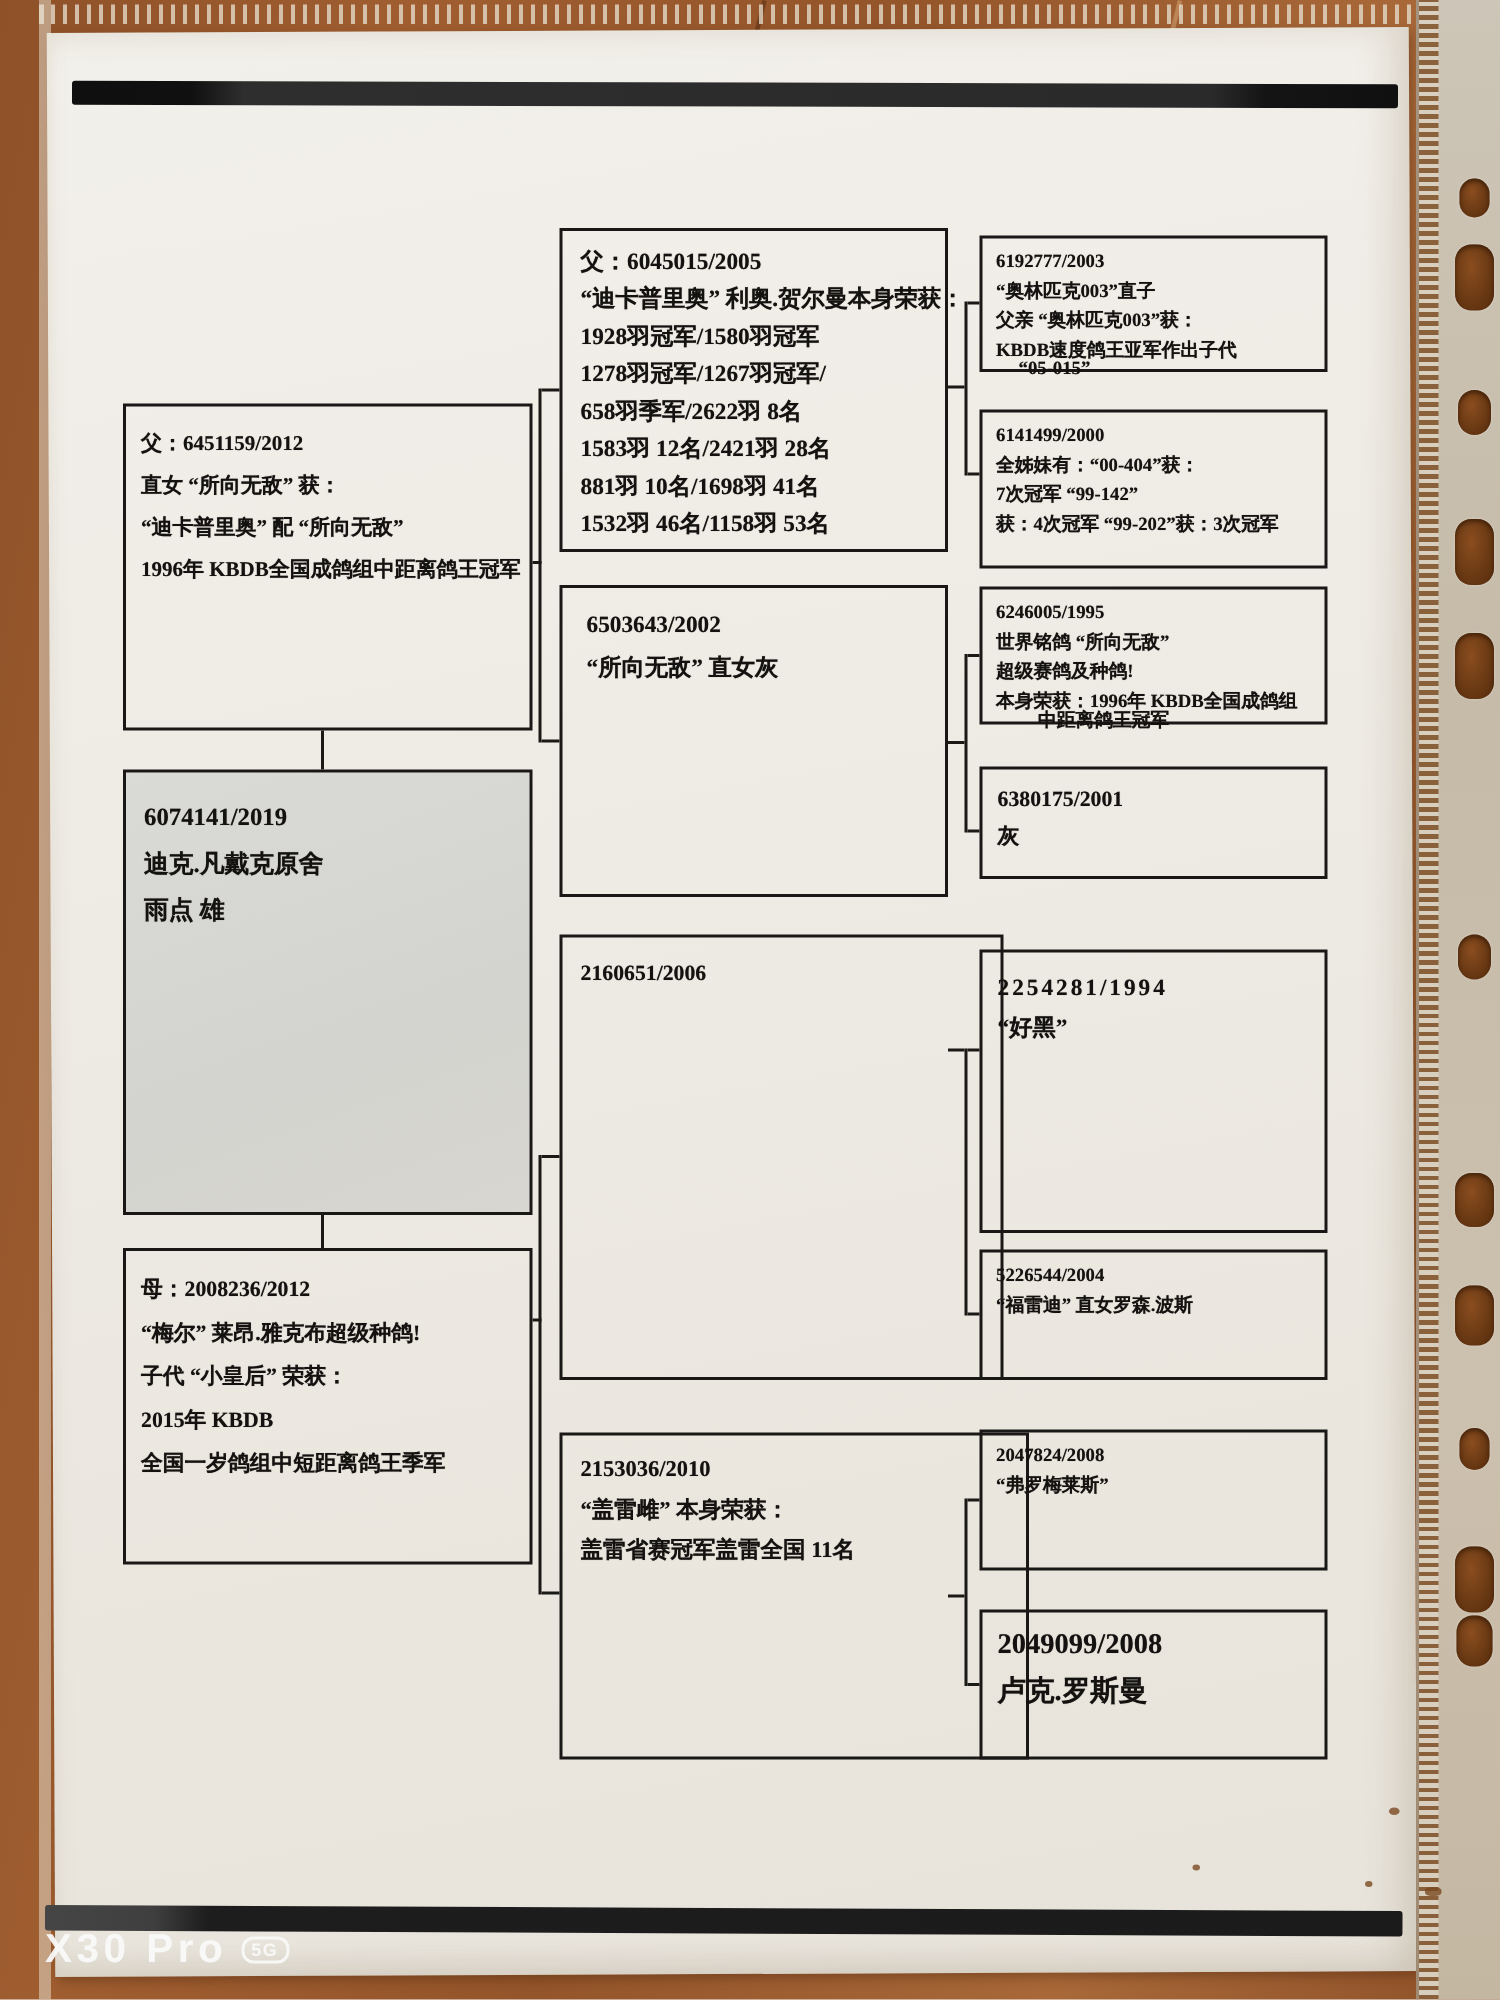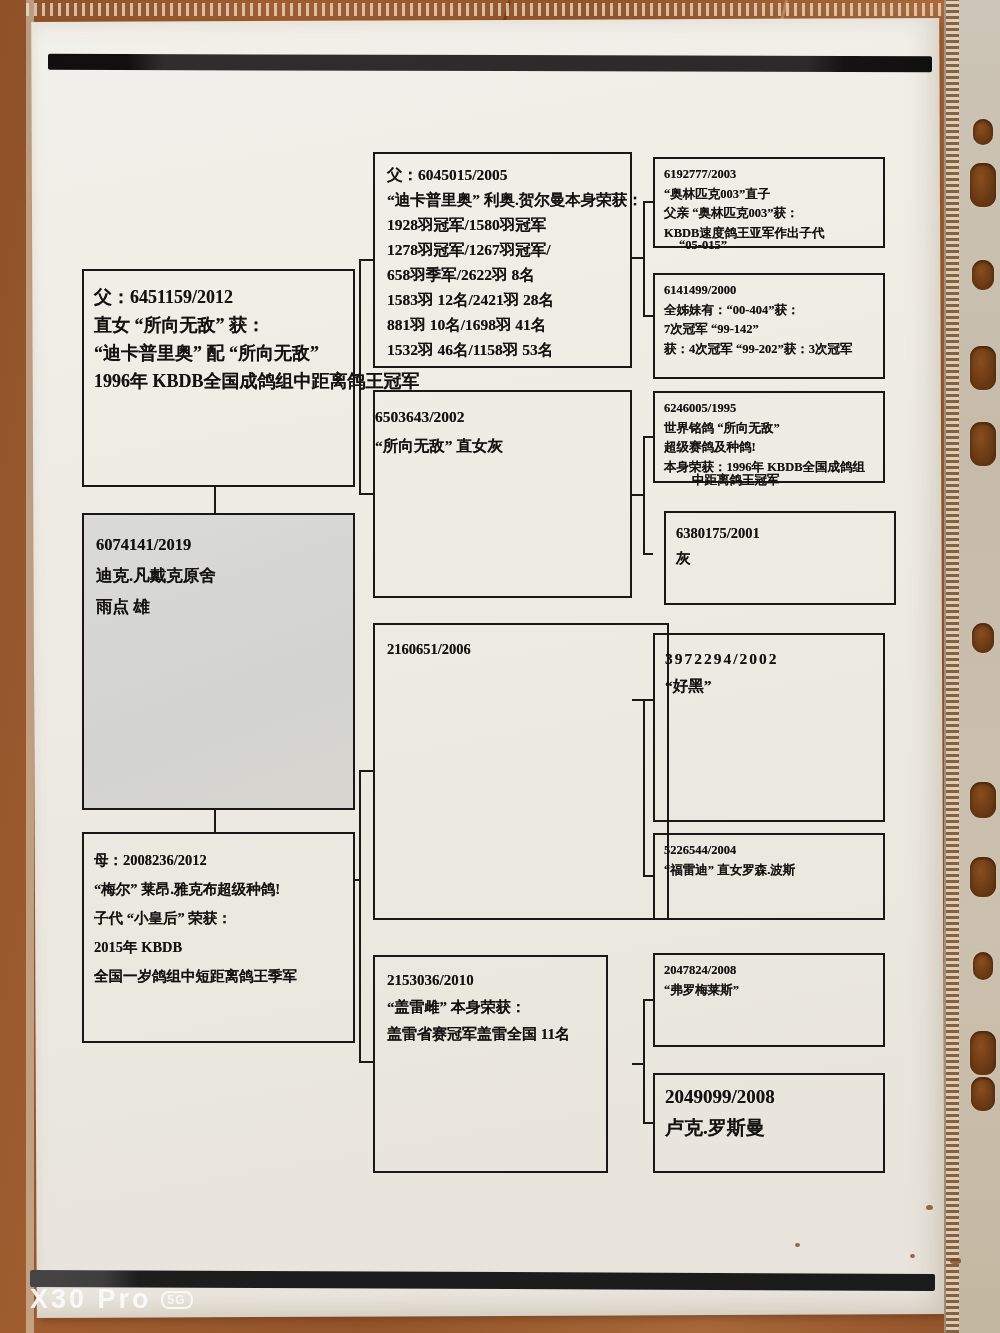--- a/index.html
+++ b/index.html
@@ -29,42 +29,42 @@
   .bar{position:absolute;border-radius:2px;}
   .bar.top{left:48px;top:55px;width:884px;height:16px;transform:rotate(.15deg);
     background:linear-gradient(90deg,#0f0f0f 0%,#101010 9%,#2e2e2e 13%,#2a2a2a 86%,#141414 90%,#101010 100%);}
   .bar.bottom{left:30px;top:1272px;width:905px;height:17px;transform:rotate(.25deg);
     background:linear-gradient(90deg,#454545 0%,#3f3f3f 8%,#1d1d1d 12%,#1b1b1b 100%);}
   
   .pbox{position:absolute;border:2px solid #1a1816;box-sizing:border-box;color:#141210;
     font-weight:600;text-shadow:0 0 .5px rgba(25,22,18,.55);}
   .bline{white-space:nowrap;}
   #box-father{left:82px;top:269px;width:273px;height:218px;padding:12px 10px;}
-  #box-father .bline{line-height:28px;font-size:18px;}
+  #box-father .bline{line-height:28px;font-size:14px;}
   #box-subject{left:82px;top:513px;width:273px;height:297px;padding:14px 12px;
     background:linear-gradient(160deg,#dadad6,#d3d3cf 60%,#d7d6d1);}
   #box-subject .bline{line-height:31px;font-size:16.5px;}
   #box-mother{left:82px;top:832px;width:273px;height:211px;padding:12px 10px;}
   #box-mother .bline{line-height:29px;font-size:14.5px;}
   #box-pgf{left:373px;top:152px;width:259px;height:216px;padding:8px 12px;}
   #box-pgf .bline{line-height:25px;font-size:15.5px;}
-  #box-pgm{left:373px;top:390px;width:259px;height:208px;padding:10px 0;}
+  #box-pgm{left:373px;top:390px;width:259px;height:208px;padding:10px 16px;}
   #box-pgm .bline{line-height:29px;font-size:15.5px;}
   #box-mgf{left:373px;top:623px;width:296px;height:297px;padding:12px 12px;}
   #box-mgf .bline{line-height:24px;font-size:14.5px;}
-  #box-mgm{left:373px;top:955px;width:235px;height:218px;padding:10px 12px;}
+  #box-mgm{left:373px;top:955px;width:313px;height:218px;padding:10px 12px;}
   #box-mgm .bline{line-height:27px;font-size:15px;}
   .gg{left:653px;width:232px;padding:6px 9px;}
   .gg .bline{line-height:19.5px;font-size:12.5px;}
   #box-ggp1{top:157px;height:91px;}
   #box-ggp1 .bline:last-child{position:absolute;bottom:-9px;left:24px;}
   #box-ggp2{top:273px;height:106px;}
   #box-ggp3{top:391px;height:92px;}
   #box-ggp3 .bline:last-child{position:absolute;bottom:-9px;left:12px;margin-left:25px;}
-  #box-ggp4{top:511px;height:94px;padding:8px 10px;margin-left:11px;}
+  #box-ggp4{top:511px;height:75px;padding:8px 10px;}
   #box-ggp4 .bline{line-height:25px;font-size:14.5px;}
   #box-ggp5{top:633px;height:189px;padding:10px 10px;}
   #box-ggp5 .bline{line-height:27px;font-size:15.5px;}
   #box-ggp5 .bline:first-child{letter-spacing:2px;}
   #box-ggp6{top:833px;height:87px;}
   #box-ggp7{top:953px;height:94px;}
   #box-ggp8{top:1073px;height:100px;padding:6px 10px;}
   #box-ggp8 .bline{line-height:31px;font-size:19px;}
   
   .cl{position:absolute;background:#1b1916;}
@@ -168,21 +168,21 @@
       <div class="bline">世界铭鸽 “所向无敌”</div>
       <div class="bline">超级赛鸽及种鸽!</div>
       <div class="bline">本身荣获：1996年 KBDB全国成鸽组</div>
       <div class="bline">中距离鸽王冠军</div>
     </div>
   <div class="pbox gg" id="box-ggp4">
       <div class="bline">6380175/2001</div>
       <div class="bline">灰</div>
     </div>
   <div class="pbox gg" id="box-ggp5">
-      <div class="bline">3972294/2002</div>
+      <div class="bline">2254281/1994</div>
       <div class="bline">“好黑”</div>
     </div>
   <div class="pbox gg" id="box-ggp6">
       <div class="bline">5226544/2004</div>
       <div class="bline">“福雷迪” 直女罗森.波斯</div>
     </div>
   <div class="pbox gg" id="box-ggp7">
       <div class="bline">2047824/2008</div>
       <div class="bline">“弗罗梅莱斯”</div>
     </div>

